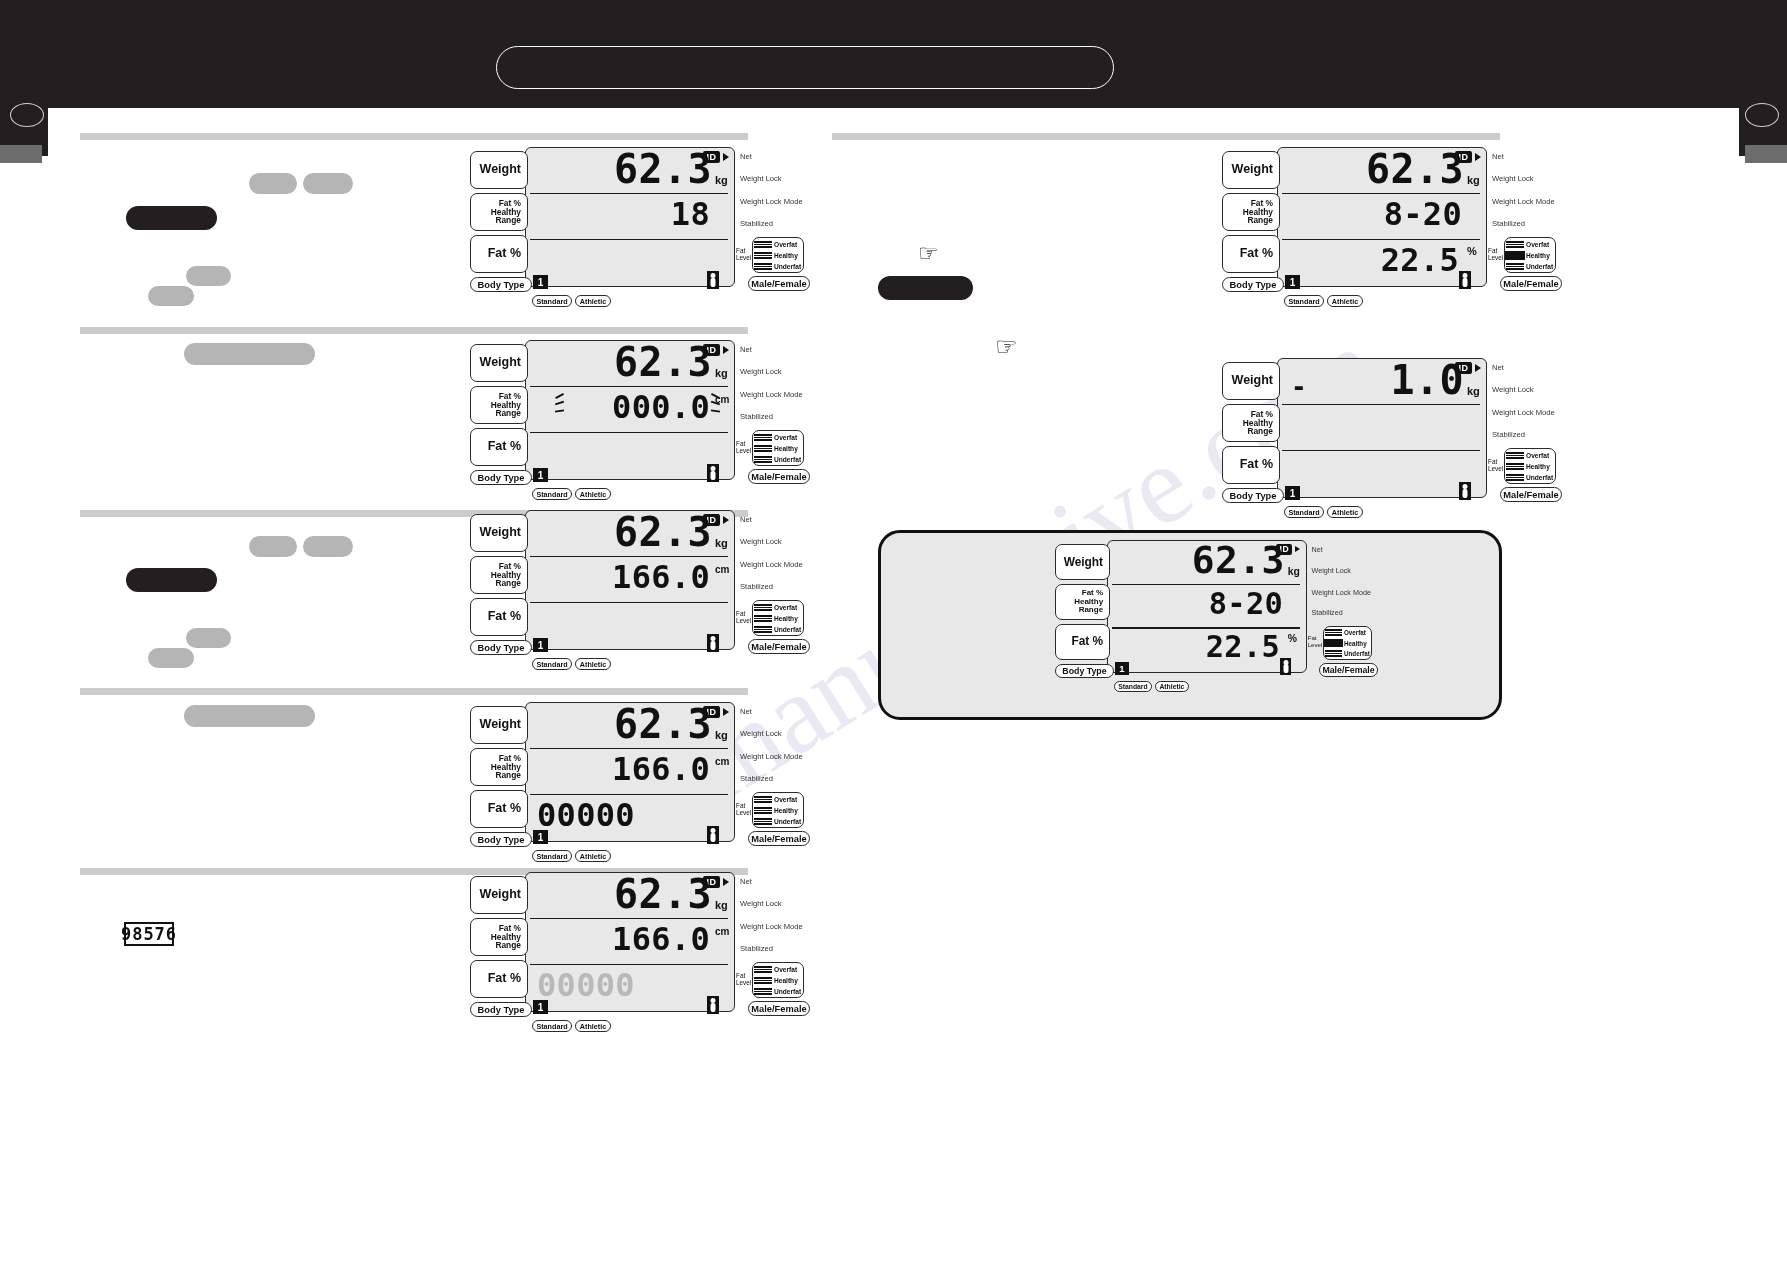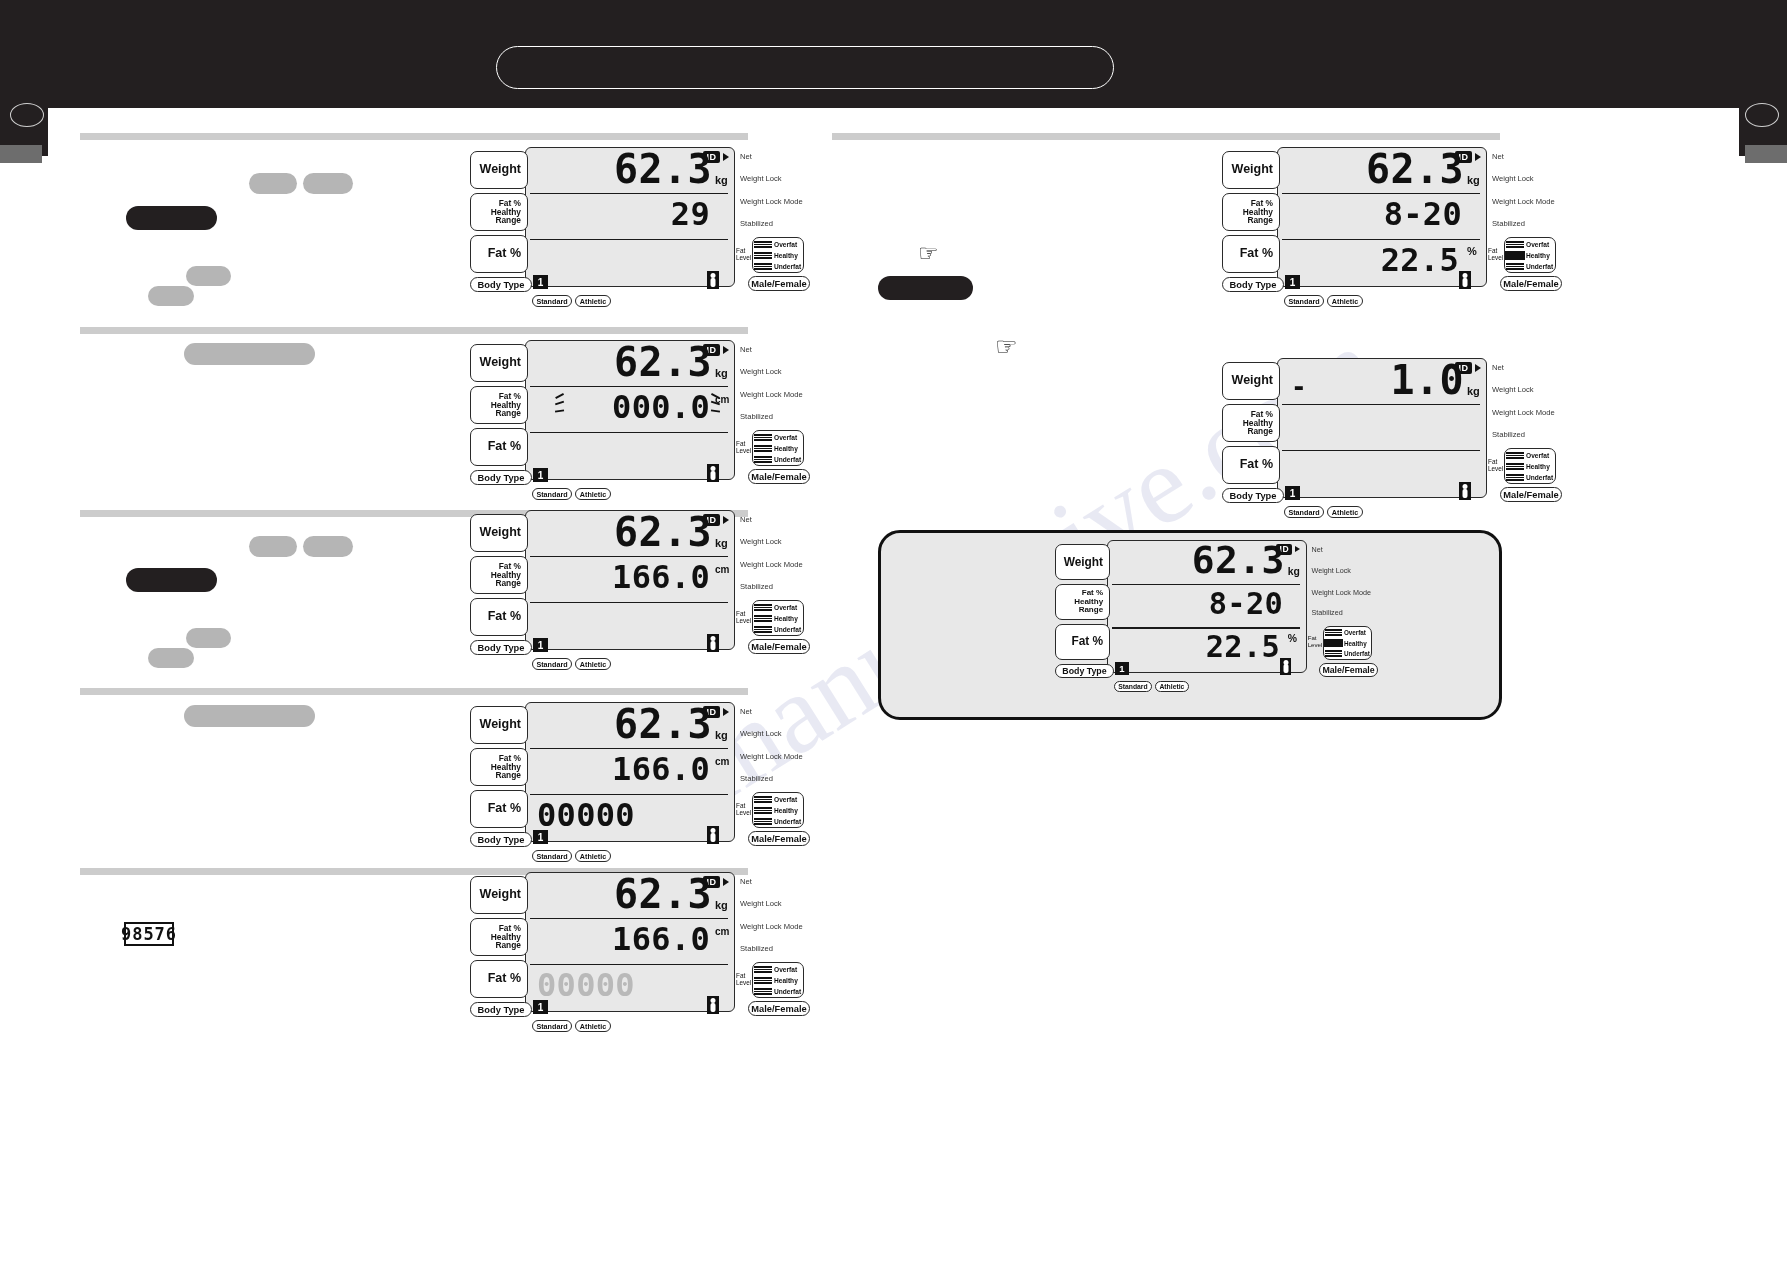--- a/index.html
+++ b/index.html
@@ -262,21 +262,21 @@
         </div>
         <div class="bodytype-pill" style="left:0.0px; top:130.0px; width:62.0px; height:15.0px; font-size:9.3px;">Body Type</div>
         <div class="sa-pill" style="left:62.0px; top:148.0px; width:40.0px; height:12.0px; font-size:7.2px;">Standard</div>
         <div class="sa-pill" style="left:105.0px; top:148.0px; width:36.0px; height:12.0px; font-size:7.2px;">Athletic</div>
         <div class="lcd-divider" style="left:60.0px; top:46.0px; width:198.0px;"></div>
         <div class="lcd-divider" style="left:60.0px; top:92.0px; width:198.0px;"></div>
         <div class="id-badge" style="left:233.0px; top:4.0px; width:17.0px; height:12.0px; font-size:9.0px;">ID</div>
         <div class="tri-right" style="left:253.0px; top:6.0px; border-top-width:4.0px; border-bottom-width:4.0px; border-left-width:6.0px;"></div>
         <div class="seg" style="left:117.0px; top:1.0px; font-size:40.0px; line-height:42.0px; width:125.0px; text-align:right;">62.3</div>
         <div class="unit" style="left:245.0px; top:27.0px; font-size:11.0px;">kg</div>
-        <div class="seg" style="left:95.0px; top:48.0px; font-size:32.0px; line-height:38.0px; width:145.0px; text-align:right;">29</div>
+        <div class="seg" style="left:95.0px; top:48.0px; font-size:32.0px; line-height:38.0px; width:145.0px; text-align:right;">18</div>
         <div class="num-chip" style="left:63.0px; top:128.0px; width:15.0px; height:14.0px; font-size:10.0px;">1</div>
         <div class="person-chip" style="left:237.0px; top:124.0px; width:12.0px; height:18.0px;">
           <div class="head"></div>
           <div class="body"></div>
         </div>
         <div class="rlabel" style="left:270.0px; top:5.0px; font-size:7.6px;">Net</div>
         <div class="rlabel" style="left:270.0px; top:27.0px; font-size:7.6px;">Weight Lock</div>
         <div class="rlabel" style="left:270.0px; top:50.0px; font-size:7.6px;">Weight Lock Mode</div>
         <div class="rlabel" style="left:270.0px; top:72.0px; font-size:7.6px;">Stabilized</div>
         <div class="fatlevel-box" style="left:282.0px; top:90.0px; width:52.0px; height:36.0px;"></div>

